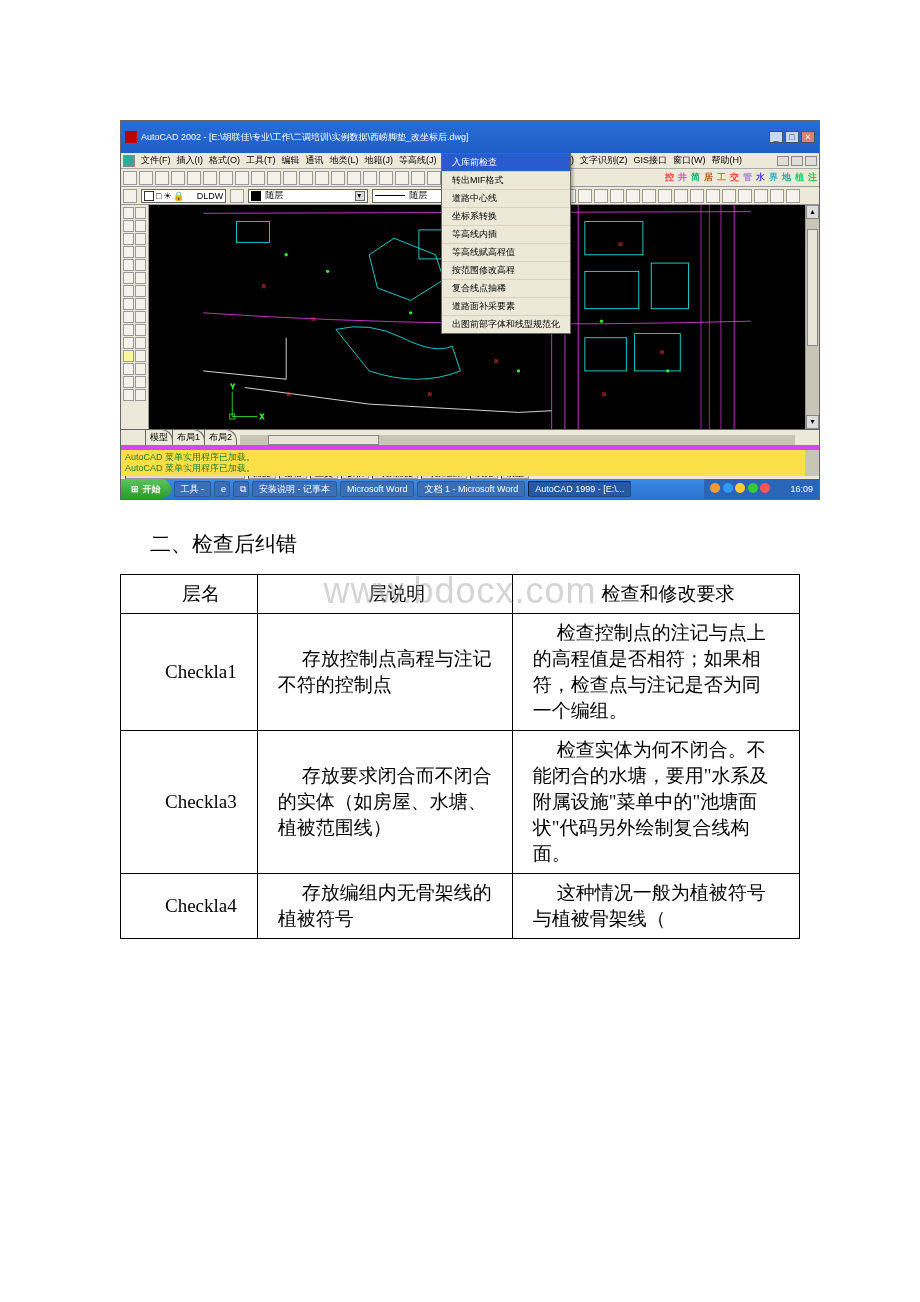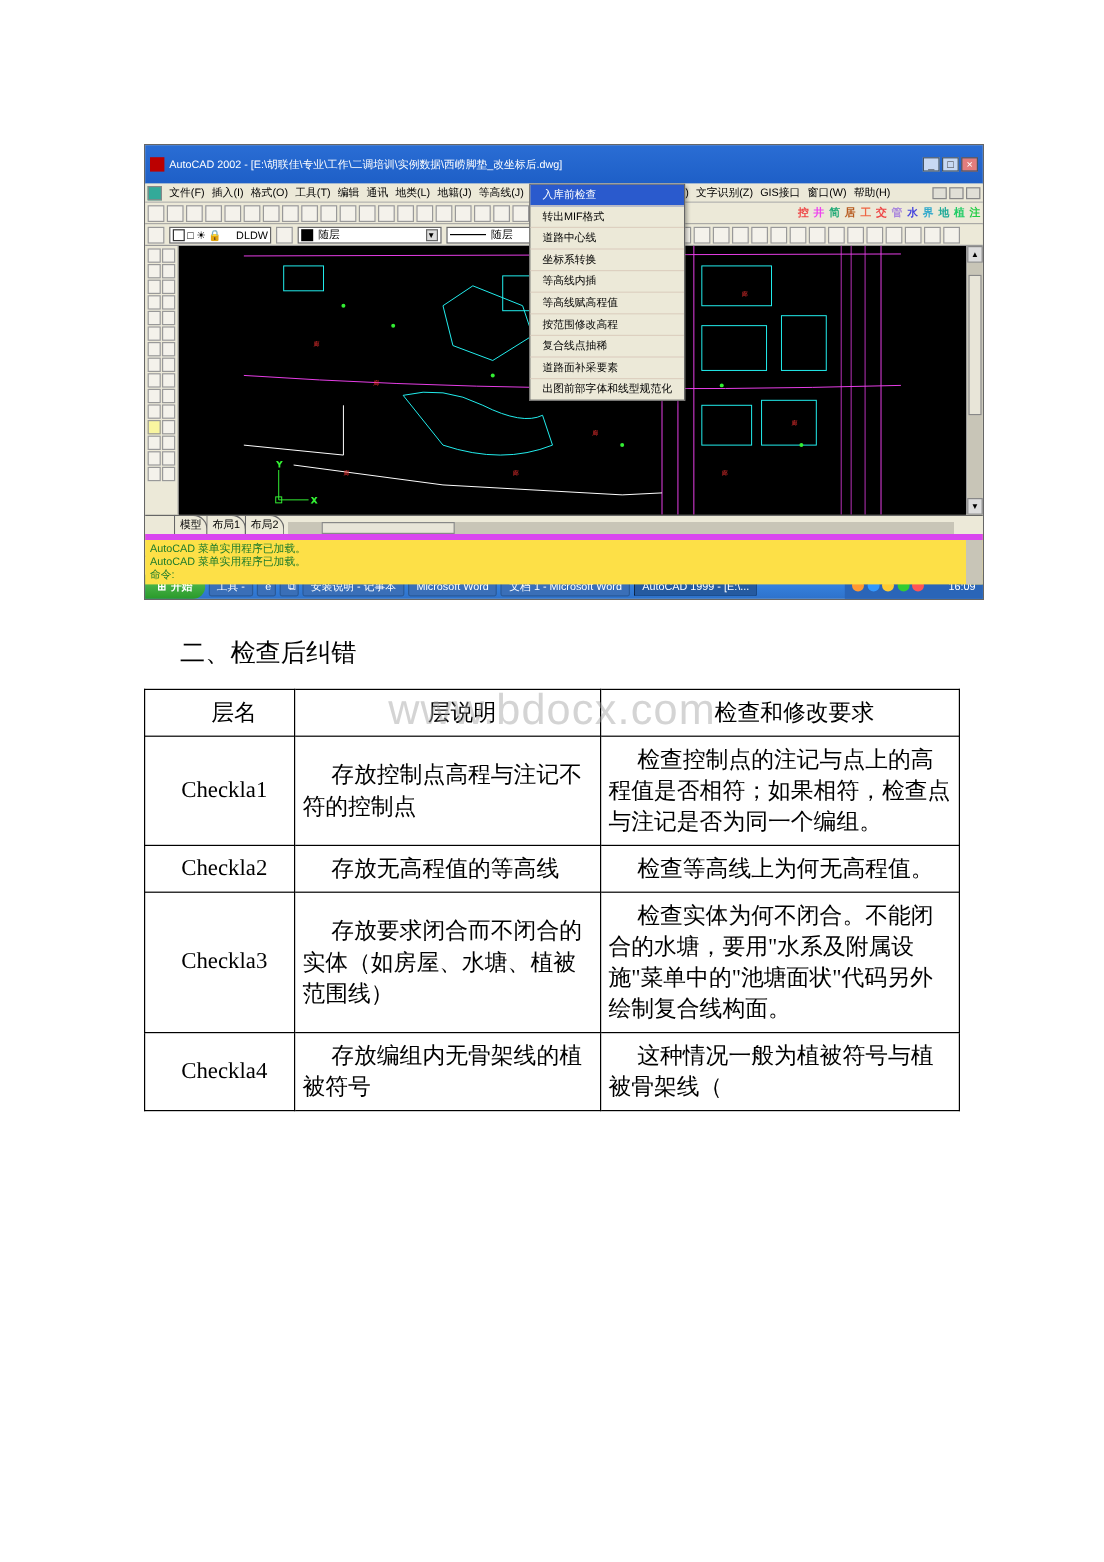--- a/index.html
+++ b/index.html
@@ -196,21 +196,21 @@
     }
     .check-table {
       border-collapse: collapse;
       width: 680px;
       margin: 0 auto;
       font-size: 19px;
       position: relative;
     }
     .check-table td, .check-table th {
       border: 1px solid #000;
-      padding: 6px 6px;
+      padding: 6px 20px;
       vertical-align: middle;
       text-align: left;
     }
     .check-table th {
       font-weight: normal;
       text-align: center;
     }
     .check-table .c1 { width: 125px; text-indent:24px;}
     .check-table .c2 { width: 255px; text-indent:24px;}
     .check-table .c3 { text-indent:24px;}
@@ -486,21 +486,20 @@
         <span class="tab">模型</span>
         <span class="tab">布局1</span>
         <span class="tab">布局2</span>
         <span class="htrack">
             <span class="hthumb"></span>
           </span>
       </div>
       <div class="cmdarea">
         <div>AutoCAD 菜单实用程序已加载。</div>
         <div>AutoCAD 菜单实用程序已加载。</div>
-        <div>命令:</div>
         <div class="cscroll"></div>
       </div>
     </div>
 
     <div class="status">
       <span class="well" style="width:120px;"></span>
       <span class="well">捕捉</span>
       <span class="well">栅格</span>
       <span class="well">正交</span>
       <span class="well">极轴</span>
@@ -548,25 +547,20 @@
       <th class="c1">层名</th>
       <th class="c2">层说明</th>
       <th class="c3">检查和修改要求</th>
     </tr>
     <tr>
       <td class="c1">Checkla1</td>
       <td class="c2"><span class="cont">存放控制点高程与注记不符的控制点</span></td>
       <td class="c3"><span class="cont">检查控制点的注记与点上的高程值是否相符；如果相符，检查点与注记是否为同一个编组。</span></td>
     </tr>
     <tr>
-      <td class="c1">Checkla2</td>
-      <td class="c2"><span class="cont">存放无高程值的等高线</span></td>
-      <td class="c3"><span class="cont">检查等高线上为何无高程值。</span></td>
-    </tr>
-    <tr>
       <td class="c1">Checkla3</td>
       <td class="c2"><span class="cont">存放要求闭合而不闭合的实体（如房屋、水塘、植被范围线）</span></td>
       <td class="c3"><span class="cont">检查实体为何不闭合。不能闭合的水塘，要用"水系及附属设施"菜单中的"池塘面状"代码另外绘制复合线构面。</span></td>
     </tr>
     <tr>
       <td class="c1">Checkla4</td>
       <td class="c2"><span class="cont">存放编组内无骨架线的植被符号</span></td>
       <td class="c3"><span class="cont">这种情况一般为植被符号与植被骨架线（</span></td>
     </tr>
   </tbody>

